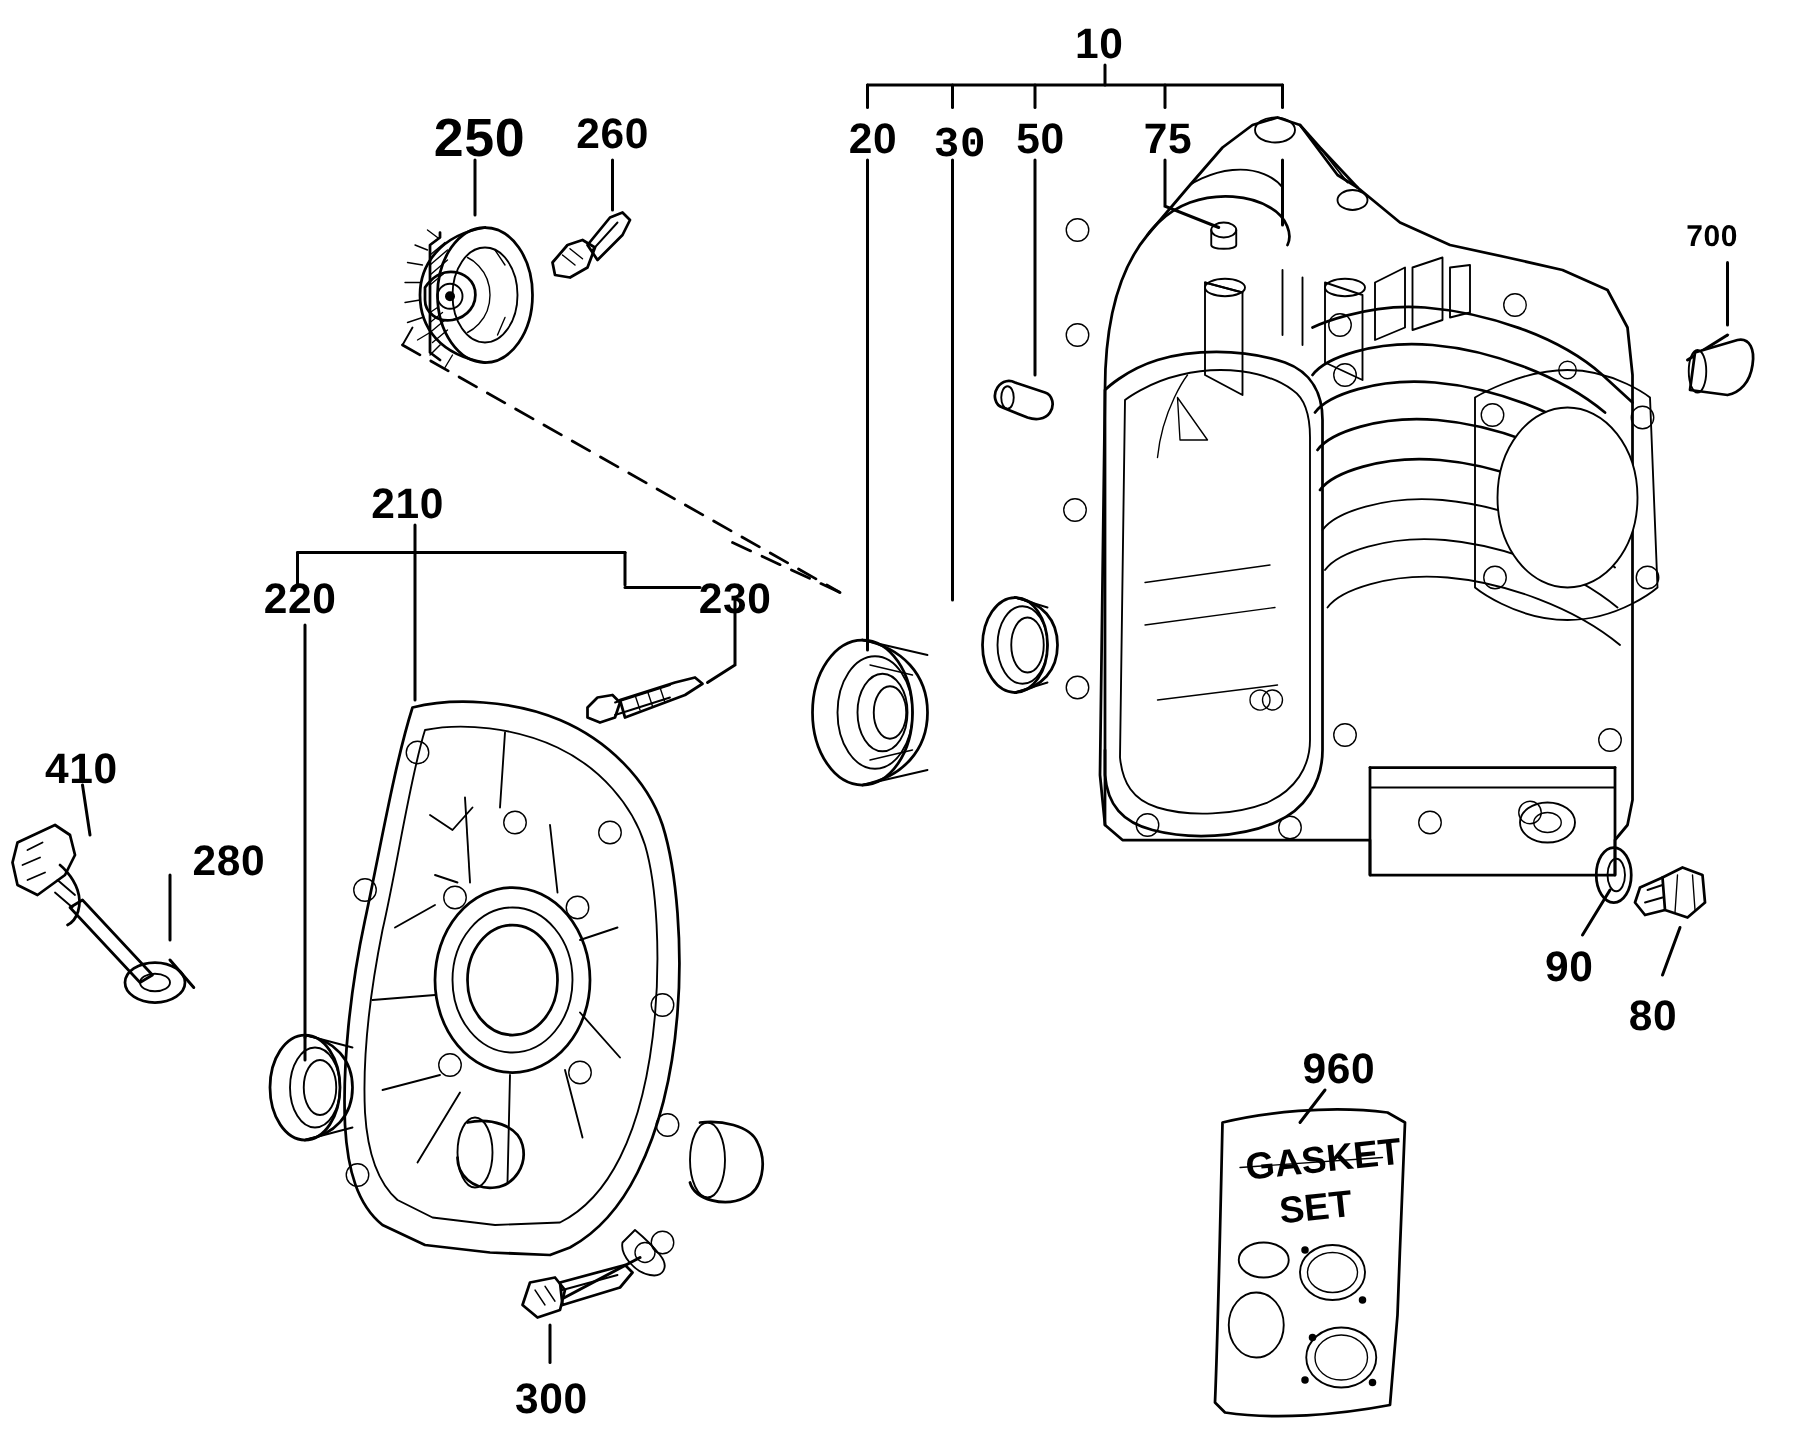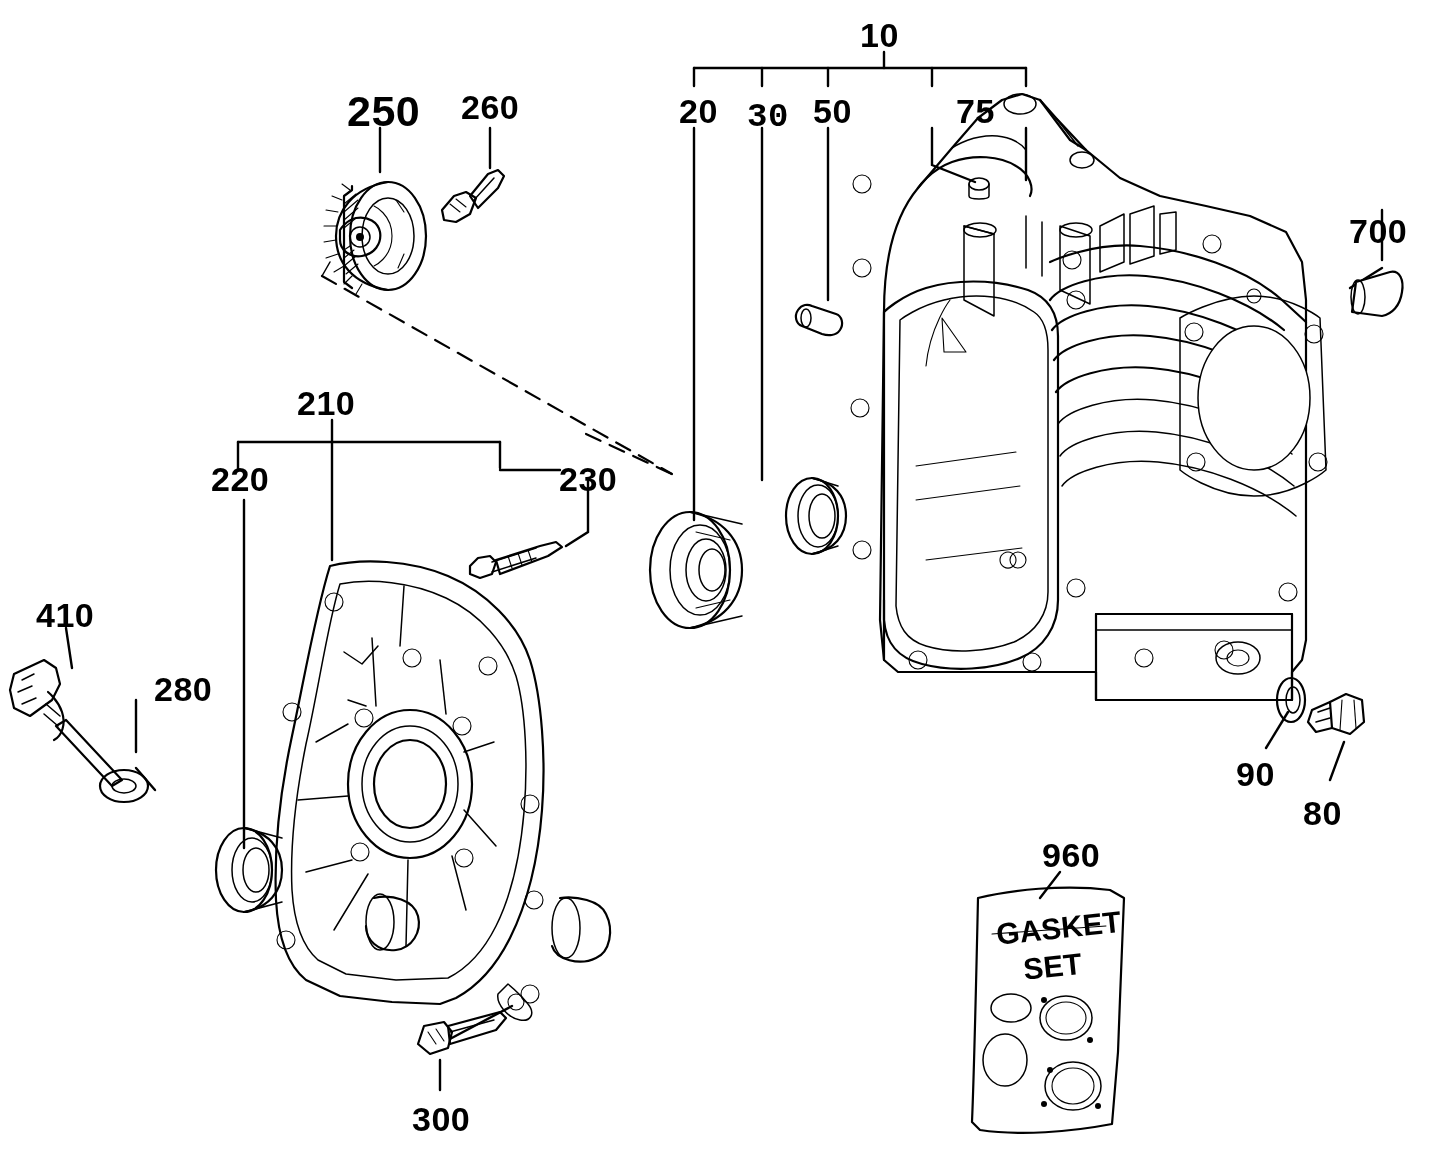--- a/index.html
+++ b/index.html
@@ -429,24 +429,24 @@
       <circle class="blk" cx="1050" cy="1070" r="3"></circle>
       <circle class="blk" cx="1098" cy="1106" r="3"></circle>
       <circle class="blk" cx="1044" cy="1104" r="3"></circle>
     </g>
   </svg>
 
   <div class="callout" style="left:860px; top:18px;  font-size:34px;">10</div>
   <div class="callout" style="left:679px; top:94px;  font-size:34px;">20</div>
   <div class="callout" style="left:747px; top:100px;  font-size:34px;font-family:Liberation Mono, monospace;">30</div>
   <div class="callout" style="left:813px; top:94px;  font-size:34px;">50</div>
-  <div class="callout" style="left:915px; top:94px;  font-size:34px;margin-left:41px;">75</div>
+  <div class="callout" style="left:915px; top:94px;  font-size:34px;">75</div>
   <div class="callout" style="left:347px; top:90px;  font-size:43px;">250</div>
   <div class="callout" style="left:461px; top:90px;  font-size:34px;text-align:right;">260</div>
-  <div class="callout" style="left:1349px;top:178px; font-size:34px;margin-top:36px;">700</div>
+  <div class="callout" style="left:1349px;top:178px; font-size:24px;">700</div>
   <div class="callout" style="left:297px; top:386px; font-size:34px;">210</div>
   <div class="callout" style="left:211px; top:462px; font-size:34px;">220</div>
   <div class="callout" style="left:559px; top:462px; font-size:34px;">230</div>
   <div class="callout" style="left:36px;  top:598px; font-size:34px;">410</div>
   <div class="callout" style="left:110px; top:672px; font-size:34px;margin-left:44px;">280</div>
   <div class="callout" style="left:1236px;top:757px; font-size:34px;">90</div>
   <div class="callout" style="left:1303px;top:796px; font-size:34px;">80</div>
   <div class="callout" style="left:1042px;top:838px; font-size:34px;">960</div>
   <div class="callout" style="left:412px; top:1102px;font-size:34px;">300</div>
 

